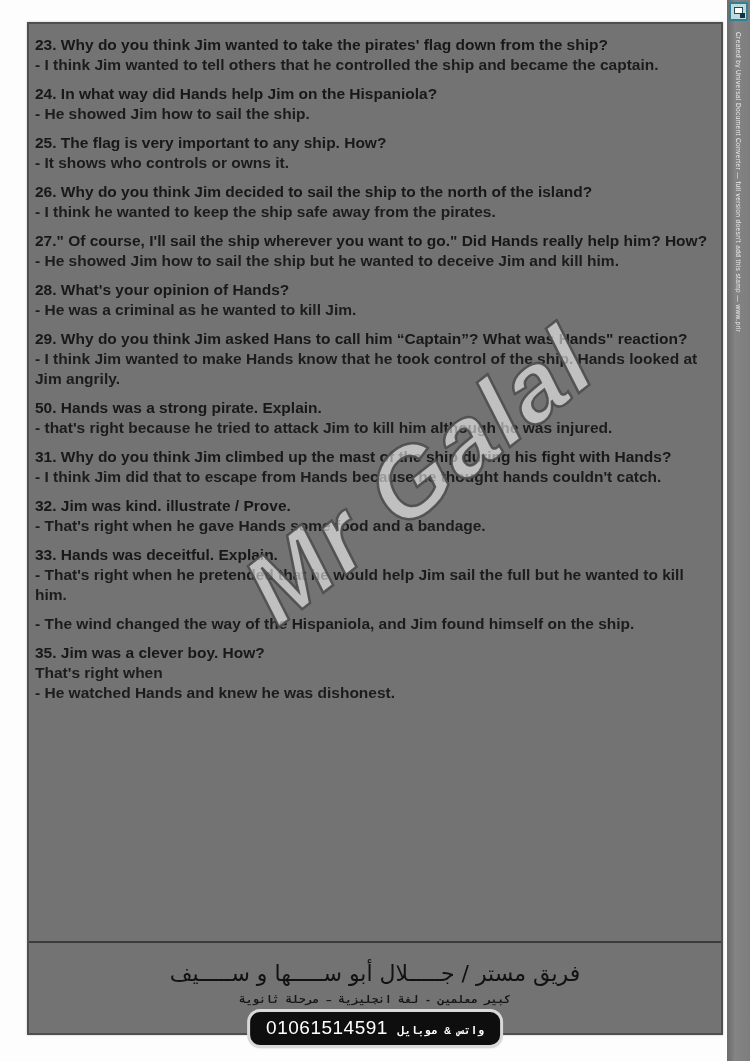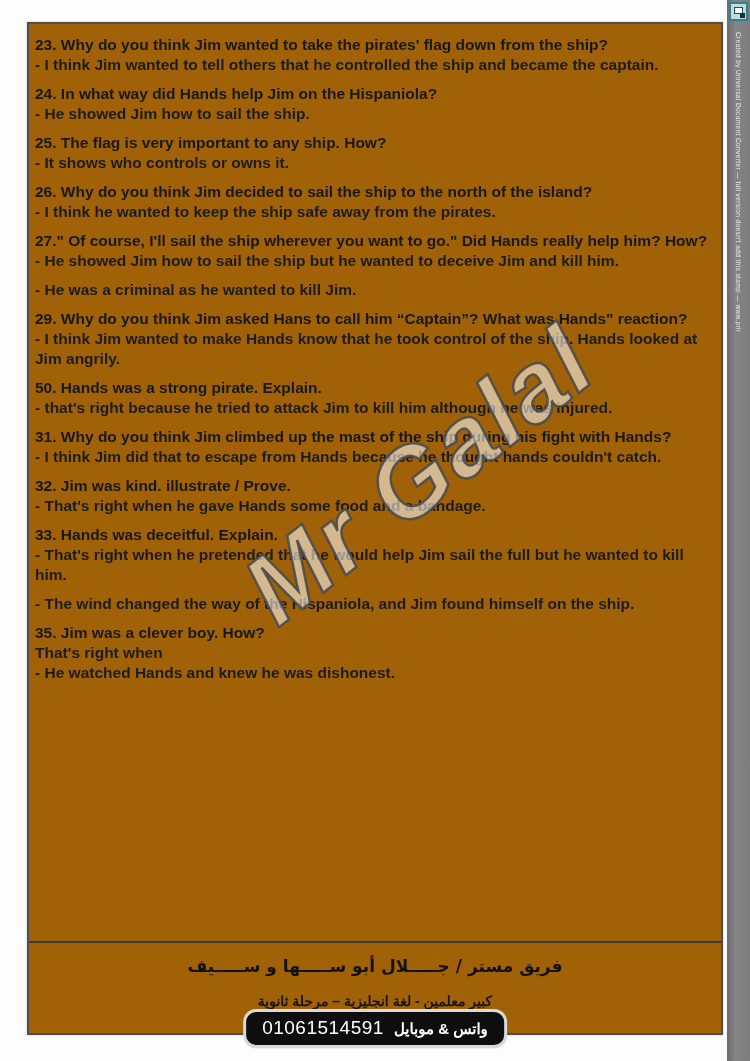--- a/index.html
+++ b/index.html
@@ -10,21 +10,21 @@
     font-family: "Liberation Sans", sans-serif;
     position: relative;
     overflow: hidden;
   }
 
   
   .sheet {
     position: absolute;
     left: 27px; top: 22px;
     width: 696px; height: 1013px;
-    background: #a16207;
+    background: #737373;
     border: 2px solid #4f4f4f;
     box-shadow: 0 0 2px rgba(0,0,0,0.25);
   }
 
   .qa-list {
     padding: 11px 10px 0 6px;
     color: #1c1c1c;
   }
   .qa-item { margin-bottom: 9px; }
   .qa-item p { margin: 0; font-size: 15.5px; line-height: 20px; font-weight: 700; }
@@ -34,54 +34,54 @@
   
   .footer {
     position: absolute;
     left: 0; right: 0; bottom: 0;
     height: 92px;
     border-top: 2px solid #3c3c3c;
     text-align: center;
     padding-top: 5px;
   }
   .footer .ar1 {
-    margin: 6px 0 0 0;
+    margin: 14px 0 0 0;
     font-family: "DejaVu Sans", sans-serif;
-    font-weight: 700;
-    font-size: 17px; line-height: 24px;
+    font-weight: 400;
+    font-size: 22px; line-height: 24px;
     color: #111;
     direction: rtl;
   }
   .footer .ar2 {
-    margin: 13px;
-    font-family: Liberation Sans, sans-serif;
+    margin: 4px;
+    font-family: Liberation Mono, monospace;
     font-weight: 700;
-    font-size: 14px; line-height: 20px;
+    font-size: 11px; line-height: 20px;
     color: #161616;
     direction: rtl;
   }
   .phone-badge {
     position: absolute;
     left: 50%; bottom: -12px;
     transform: translateX(-50%);
     background: #0e0e0e;
     color: #ffffff;
     border-radius: 10px;
     padding: 5px 16px 6px 16px;
     box-shadow: 0 0 0 3px #d9d9d9, 0 2px 3px rgba(0,0,0,0.4);
     display: inline-flex;
     align-items: baseline;
     gap: 10px;
     white-space: nowrap;
     direction: rtl;
   }
   .phone-badge .badge-label {
-    font-family: Liberation Sans, sans-serif;
+    font-family: Liberation Mono, monospace;
     font-weight: 700;
-    font-size: 15px;
+    font-size: 11px;
   }
   .phone-badge .badge-number {
     font-family: "Liberation Sans", sans-serif;
     font-weight: 400;
     font-size: 19px;
     letter-spacing: 0.5px;
     direction: ltr;
   }
 
   
@@ -163,20 +163,21 @@
       </div>
       <div class="qa-item">
         <p class="question">26. Why do you think Jim decided to sail the ship to the north of the island?</p>
         <p class="answer">- I think he wanted to keep the ship safe away from the pirates.</p>
       </div>
       <div class="qa-item">
         <p class="question">27." Of course, I'll sail the ship wherever you want to go." Did Hands really help him? How?</p>
         <p class="answer">- He showed Jim how to sail the ship but he wanted to deceive Jim and kill him.</p>
       </div>
       <div class="qa-item">
+        <p class="question">28. What's your opinion of Hands?</p>
         <p class="answer">- He was a criminal as he wanted to kill Jim.</p>
       </div>
       <div class="qa-item">
         <p class="question">29. Why do you think Jim asked Hans to call him “Captain”? What was Hands" reaction?</p>
         <p class="answer">- I think Jim wanted to make Hands know that he took control of the ship. Hands looked at Jim angrily.</p>
       </div>
       <div class="qa-item">
         <p class="question">50. Hands was a strong pirate. Explain.</p>
         <p class="answer">- that's right because he tried to attack Jim to kill him although he was injured.</p>
       </div>

